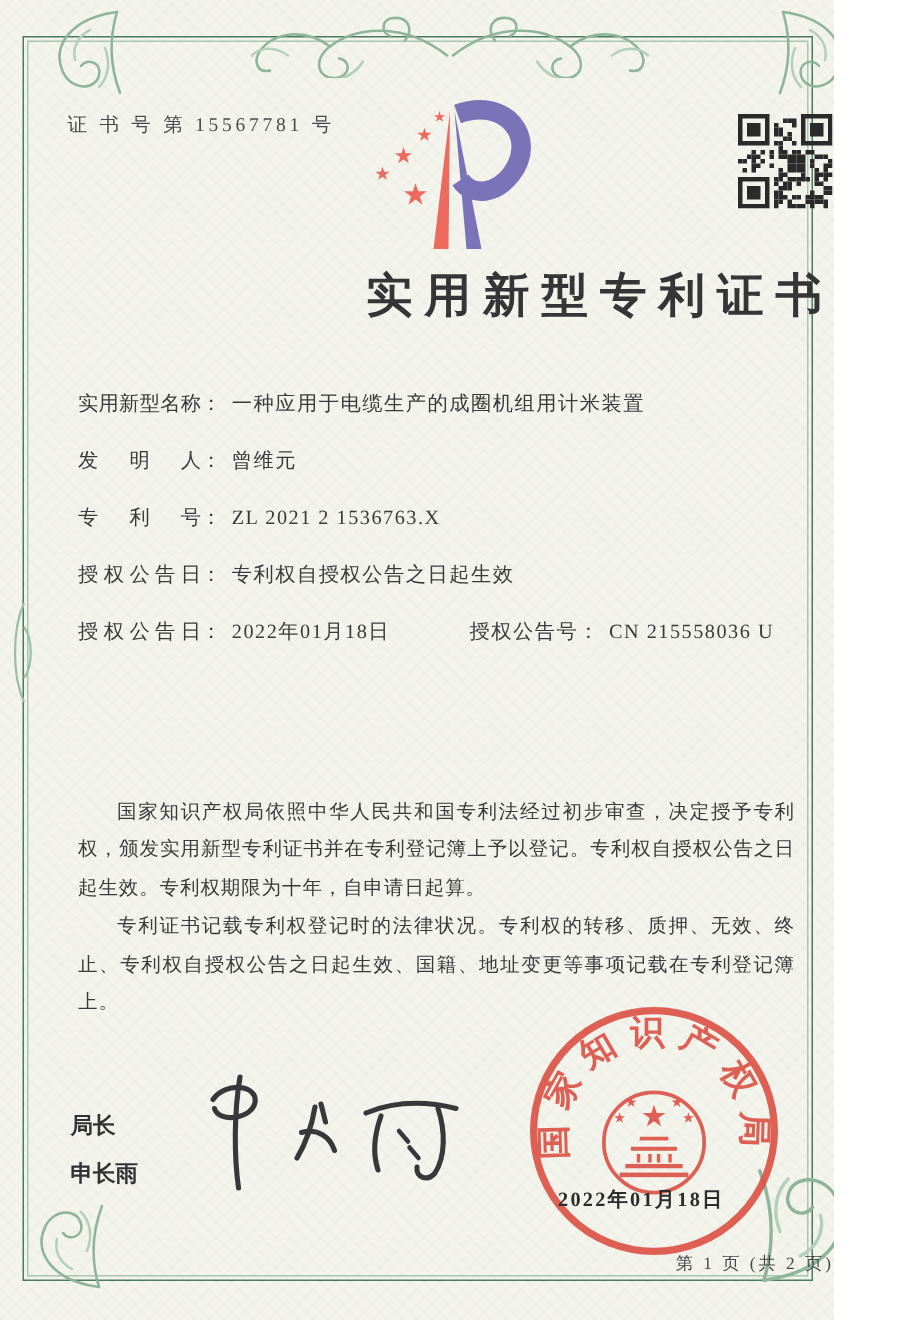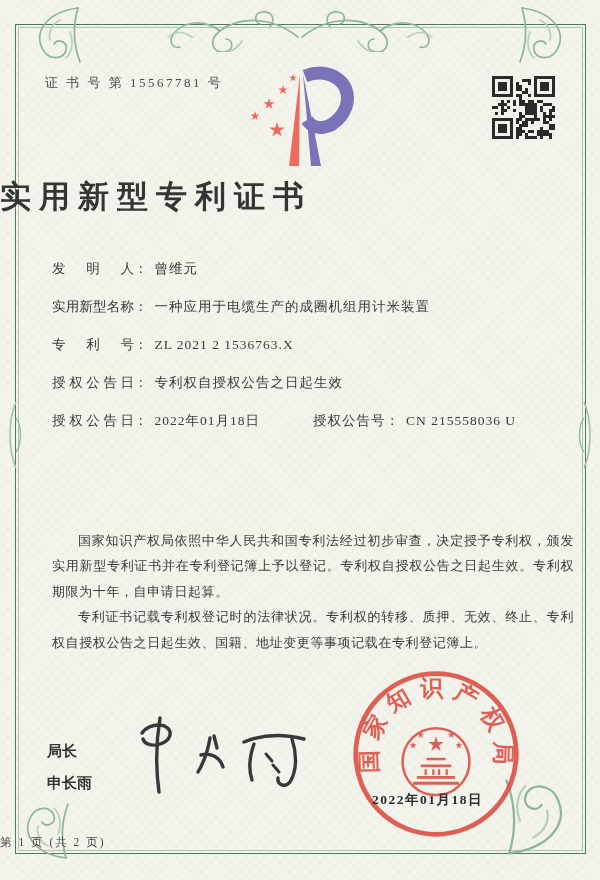--- a/index.html
+++ b/index.html
@@ -1,47 +1,47 @@
 <!DOCTYPE html>
 <html><head>
 <meta charset="utf-8">
 <style>
   html,body{margin:0;padding:0;}
   .page{
-    position:relative; width:600px; height:880px; overflow:hidden;
+    position:relative; width:556px; height:880px; overflow:hidden;
     background:#f4f4ec;
     background-image:
       repeating-linear-gradient(45deg, rgba(130,170,145,0.035) 0 2px, transparent 2px 7px),
       repeating-linear-gradient(-45deg, rgba(130,170,145,0.03) 0 2px, transparent 2px 7px);
     font-family:"Liberation Serif","DejaVu Serif",serif;
     color:#3a3a3a;
   }
   .frame{position:absolute; left:15px; right:14px; top:24px; bottom:26px; border:1.6px solid #4a7a62;}
   .frame::after{content:""; position:absolute; inset:2px; border:1px solid #a9c6b2;}
   .orn{position:absolute; pointer-events:none;}
   .cert-no{position:absolute; left:45px; top:74px; font-size:13px; letter-spacing:2.5px; color:#4a4a4a;}
   .logo{position:absolute; left:237px; top:64px; width:126px; height:116px;}
   .qr{position:absolute; left:492px; top:76px; width:63px; height:63px;}
   .title{
-    position:absolute; left:0; right:0; top:176px; text-align:left;
+    position:absolute; left:0; right:0; top:176px; text-align:right;
     font-size:31px; font-weight:700; letter-spacing:8px; color:#353535;
   }
   .fields{position:absolute; left:52px; right:40px; top:258px; font-size:13.5px;}
   .frow{height:38px; line-height:22px; white-space:nowrap;}
   .flabel{display:inline-block; width:82px; text-align:justify; text-align-last:justify; vertical-align:top;}
   .fcolon{display:inline-block; vertical-align:top;}
   .fvalue{display:inline-block; margin-left:7px; letter-spacing:1px; vertical-align:top;}
   .grant2{margin-left:53px;}
   .paras{position:absolute; left:52px; right:26px; top:528px; font-size:13px; line-height:25.4px; letter-spacing:0.6px; text-align:justify;}
   .paras p{margin:0; text-indent:2em;}
   .director{position:absolute; left:47px; top:735px; font-family:"Liberation Sans","DejaVu Sans",sans-serif; font-size:15px; font-weight:600; color:#333; line-height:32px;}
   .sig{position:absolute; left:122px; top:712px; width:200px; height:88px;}
   .seal{position:absolute; left:350px; top:668px; width:172px; height:172px; opacity:0.92;}
   .seal-date{position:absolute; left:372px; top:791px; font-size:13.5px; font-weight:600; letter-spacing:1.5px; color:#2c2c2c; z-index:5;}
-  .footer{position:absolute; left:0; right:0; top:835px; text-align:left; font-size:11.5px; letter-spacing:2px; color:#454545;}
+  .footer{position:absolute; left:0; right:0; top:835px; text-align:right; font-size:11.5px; letter-spacing:2px; color:#454545;}
   svg{display:block;}
 </style>
 </head>
 <body>
 
 <div class="page">
 
   <svg width="0" height="0" style="position:absolute">
     <defs>
       <g id="flourish" stroke="#8fb49c" fill="none" stroke-width="1.7" stroke-linecap="round">
@@ -240,24 +240,24 @@
       <rect x="6" y="6" width="9" height="9"></rect>
       <rect x="48" y="6" width="9" height="9"></rect>
       <rect x="6" y="48" width="9" height="9"></rect>
     </svg>
   </div>
 
   <div class="title">实用新型专利证书</div>
 
   <div class="fields">
     <div class="frow">
+      <span class="flabel">实用新型名称</span><span class="fcolon">：</span><span class="fvalue">一种应用于电缆生产的成圈机组用计米装置</span>
+    </div>
+    <div class="frow">
       <span class="flabel">发明人</span><span class="fcolon">：</span><span class="fvalue">曾维元</span>
-    </div>
-    <div class="frow">
-      <span class="flabel">实用新型名称</span><span class="fcolon">：</span><span class="fvalue">一种应用于电缆生产的成圈机组用计米装置</span>
     </div>
     <div class="frow">
       <span class="flabel">专利号</span><span class="fcolon">：</span><span class="fvalue">ZL 2021 2 1536763.X</span>
     </div>
     <div class="frow">
       <span class="flabel">授权公告日</span><span class="fcolon">：</span><span class="fvalue">专利权自授权公告之日起生效</span>
     </div>
     <div class="frow">
       <span class="flabel">授权公告日</span><span class="fcolon">：</span><span class="fvalue">2022年01月18日</span><span class="fvalue grant2">授权公告号</span><span class="fcolon">：</span><span class="fvalue">CN 215558036 U</span>
     </div>

